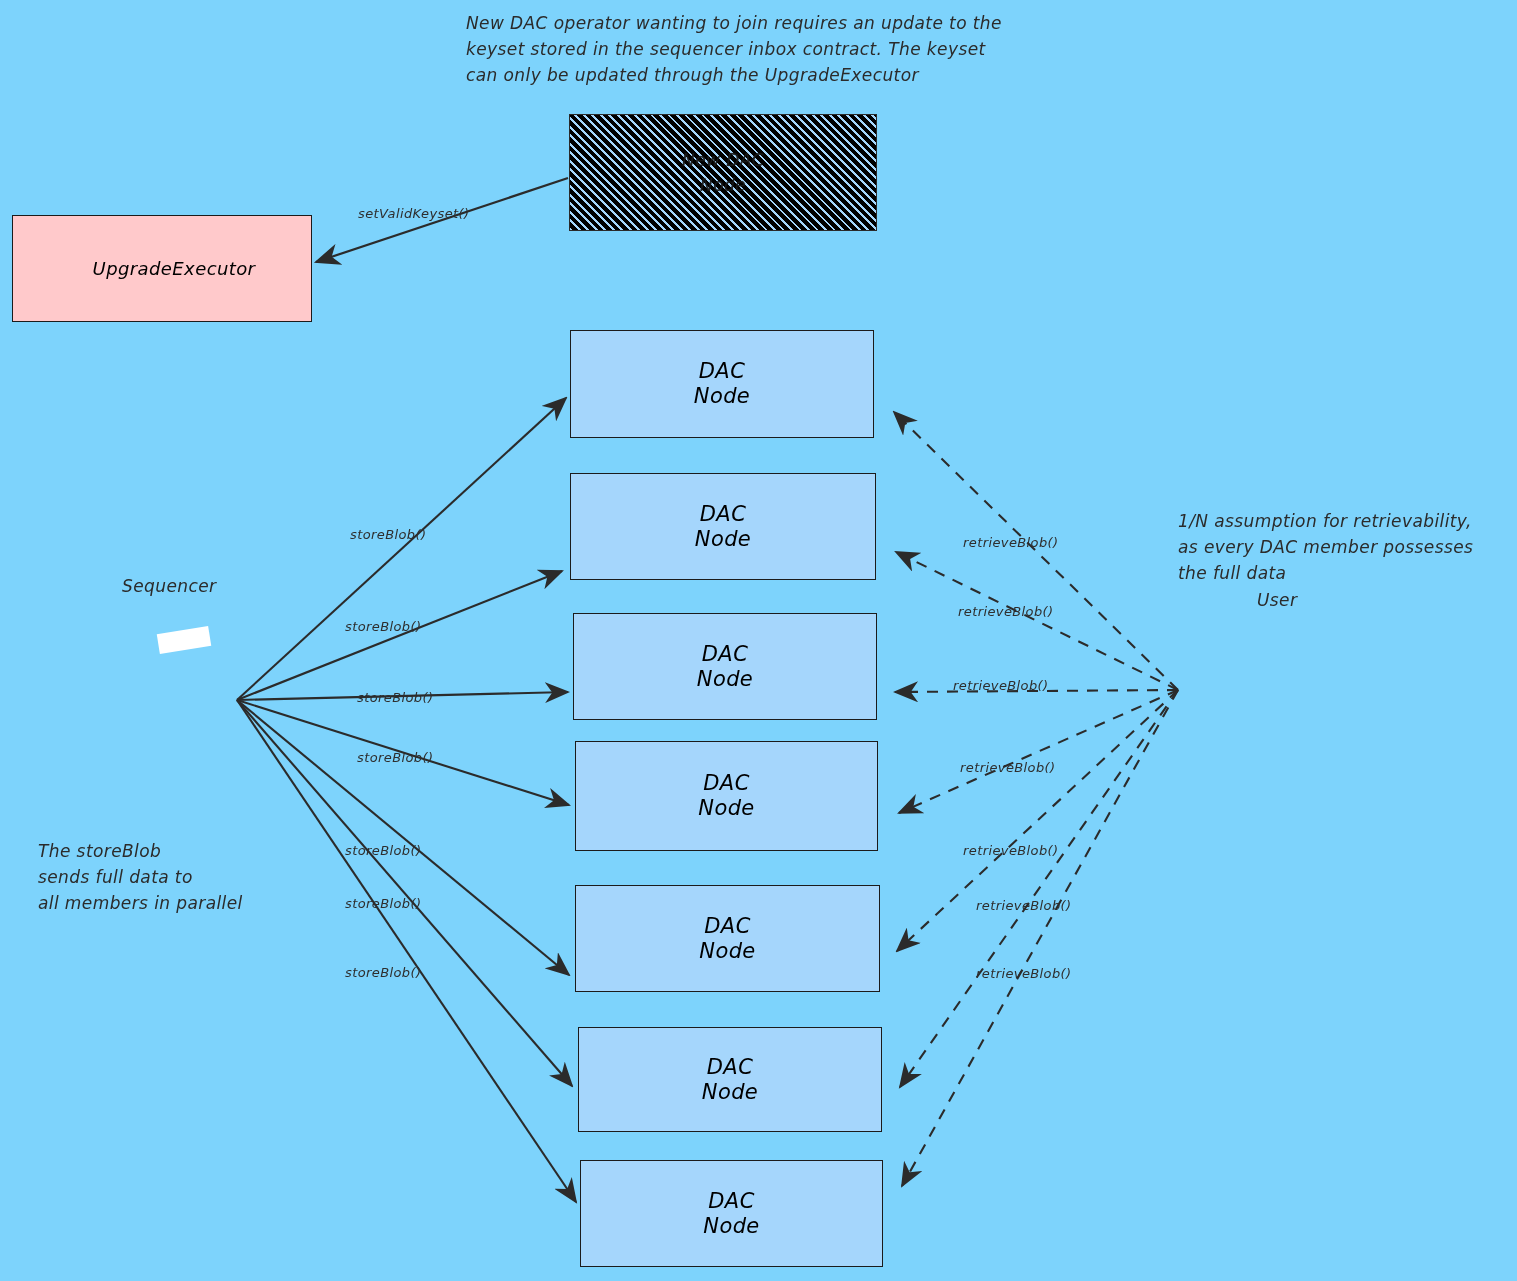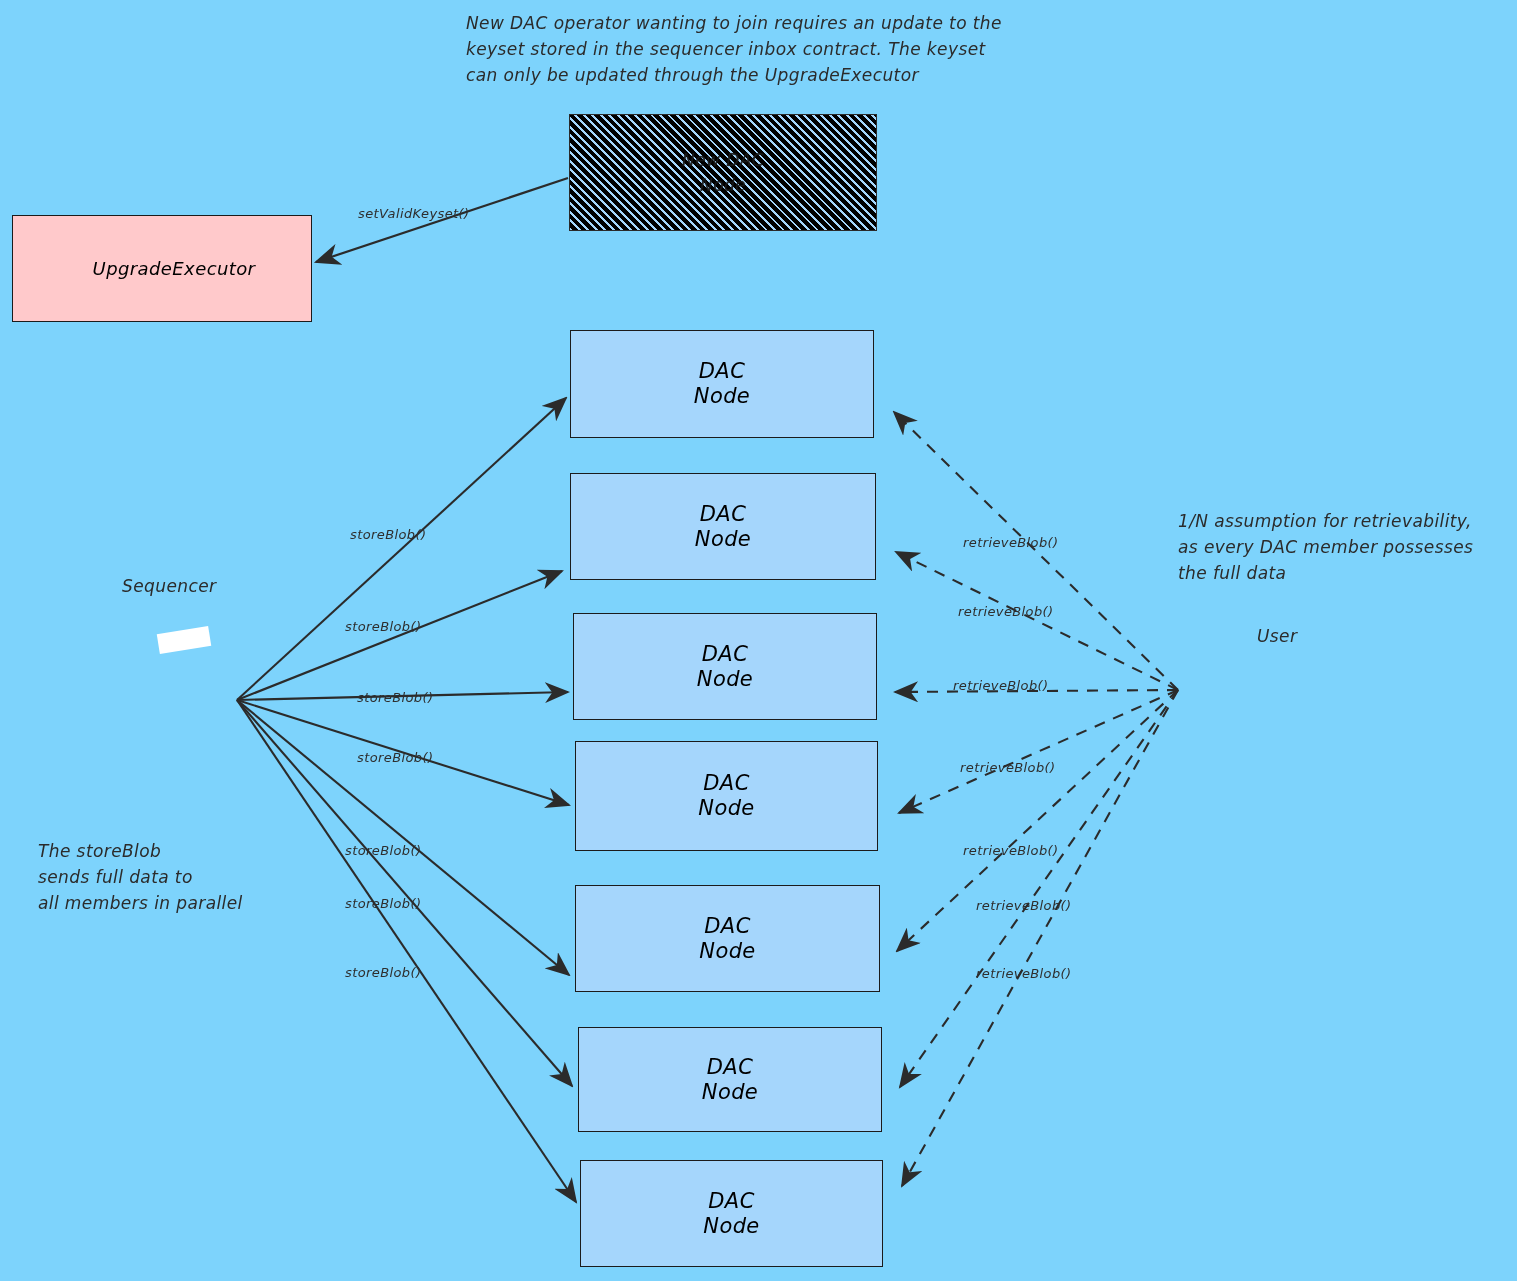--- a/index.html
+++ b/index.html
@@ -204,15 +204,15 @@
   <div class="edge-label hand" style="left:958px; top:604px;">retrieveBlob()</div>
   <div class="edge-label hand" style="left:953px; top:678px;">retrieveBlob()</div>
   <div class="edge-label hand" style="left:960px; top:760px;">retrieveBlob()</div>
   <div class="edge-label hand" style="left:963px; top:843px;">retrieveBlob()</div>
   <div class="edge-label hand" style="left:976px; top:898px;">retrieveBlob()</div>
   <div class="edge-label hand" style="left:976px; top:966px;">retrieveBlob()</div>
 
   <div class="annot hand" style="left:1178px; top:468px; width:340px;margin-top:40px;">1/N assumption for retrievability,
 as every DAC member possesses
 the full data</div>
-  <div class="actor-label hand" style="left:1257px; top:590px;margin-top:36px;">User</div>
+  <div class="actor-label hand" style="left:1257px; top:590px;">User</div>
 
 </div>
 
 </body></html>

